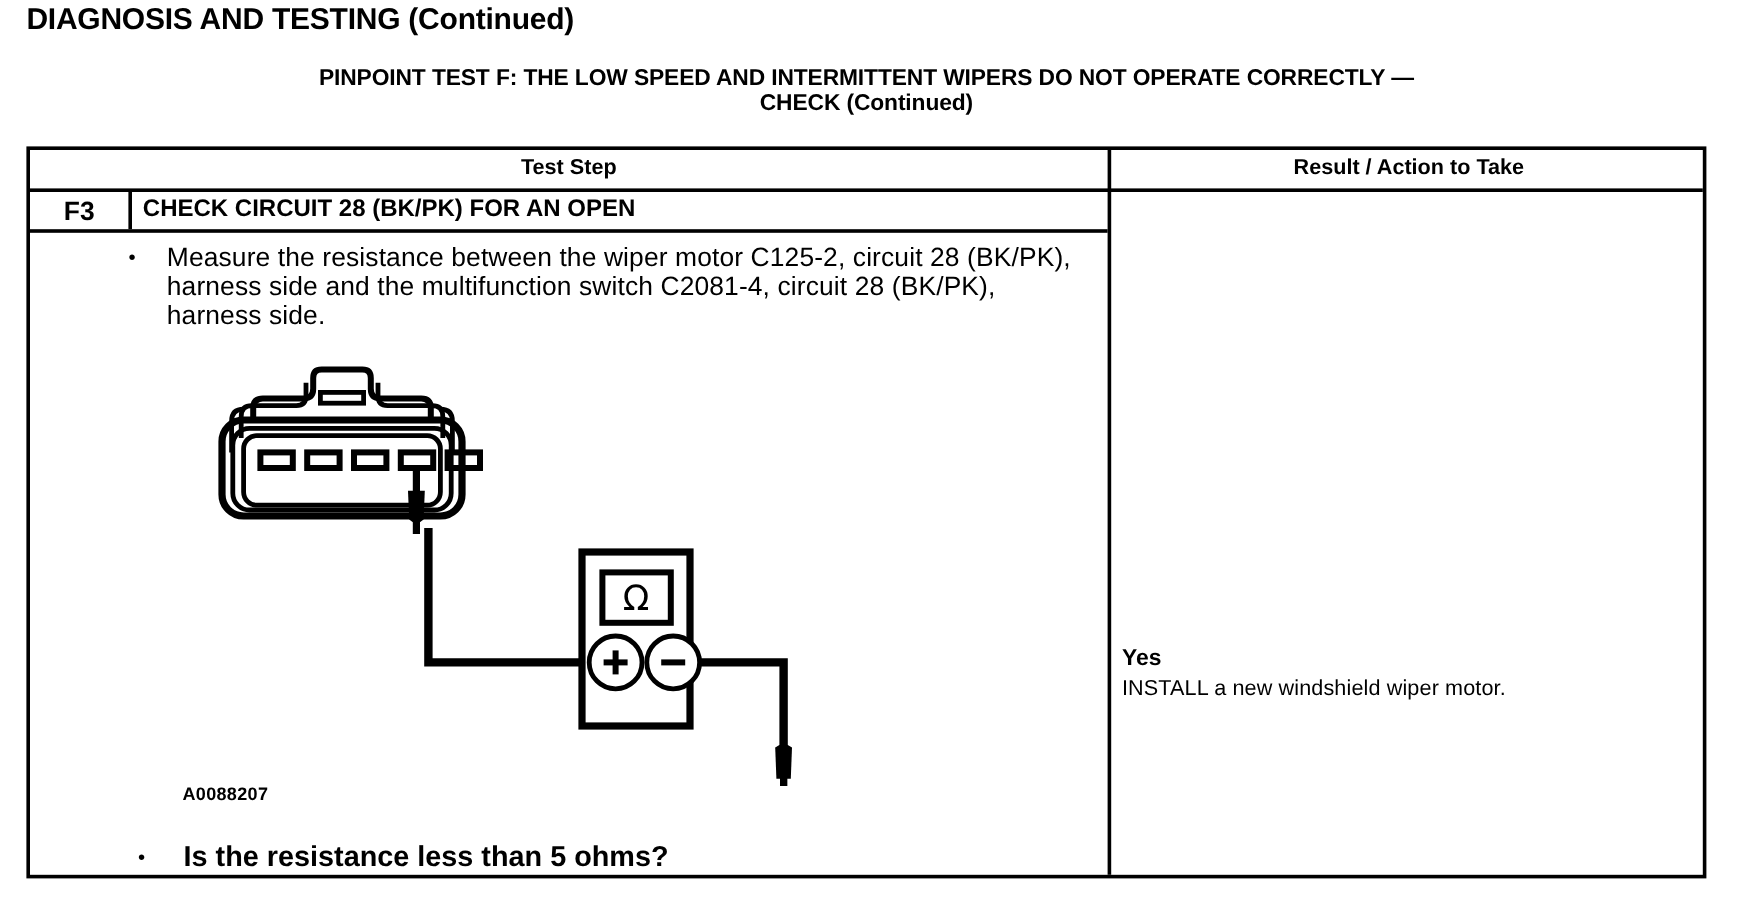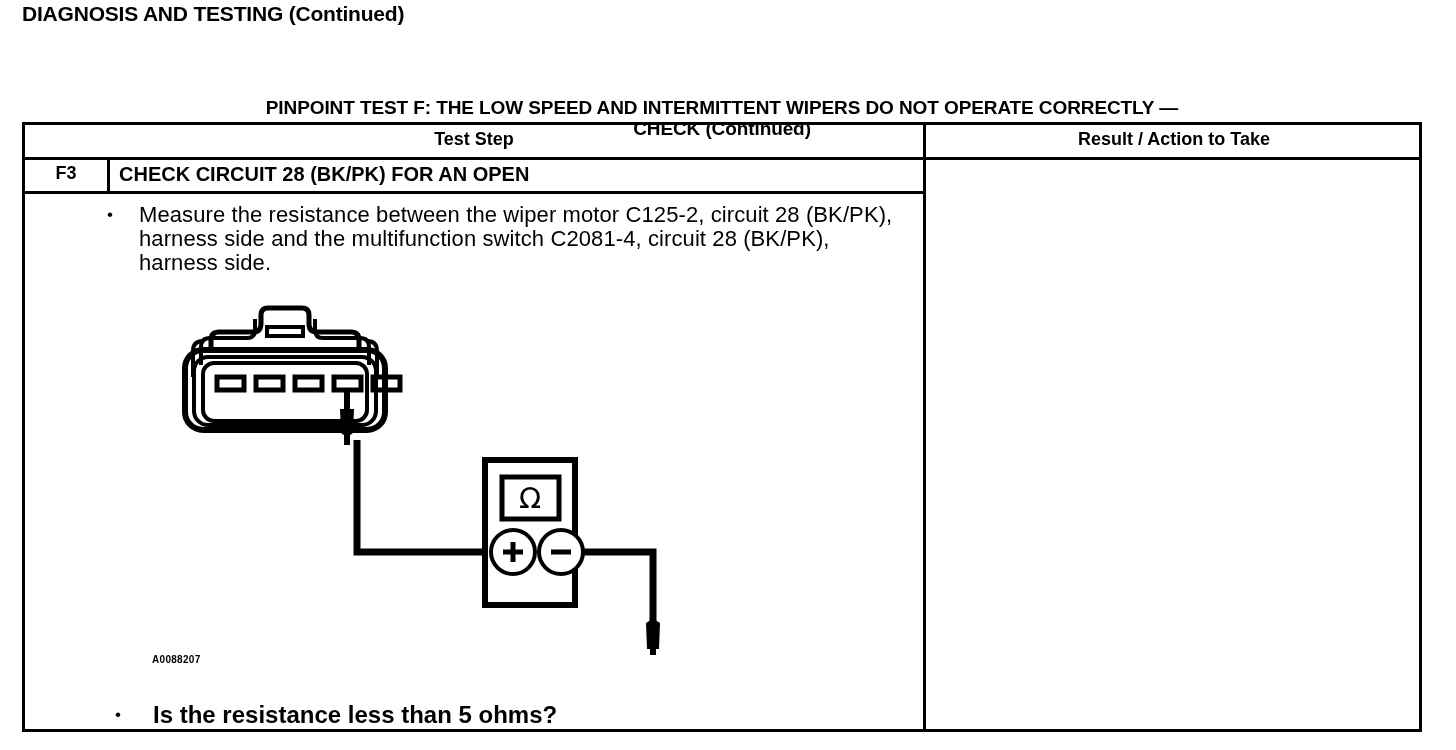--- a/index.html
+++ b/index.html
@@ -15,36 +15,35 @@
     font-family: "Liberation Sans", sans-serif;
     color: #000000;
     overflow: hidden;
   }
 
   
   .page-title {
     position: absolute;
     left: 22px;
     top: 2px;
-    font-size: 21px;
+    font-size: 25px;
     font-weight: bold;
     letter-spacing: -0.2px;
     white-space: nowrap;
   }
   .test-title {
     position: absolute;
     left: 22px;
     top: 55px;
     width: 1400px;
     text-align: center;
     font-size: 19px;
     font-weight: bold;
     line-height: 21px;
     letter-spacing: -0.1px;
-    margin-top: 42px;
   }
   .test-title .line2 { display: block; }
 
   
   .table {
     position: absolute;
     left: 22px;
     top: 122px;
     width: 1400px;
     height: 610px;
@@ -97,21 +96,21 @@
   }
   .col-head.left  { left: 0;     width: 898px; }
   .col-head.right { left: 901px; width: 496px; }
 
   .f3-label {
     position: absolute;
     left: 0;
     top: 38px;
     width: 82px;
     text-align: center;
-    font-size: 18px;
+    font-size: 22px;
     font-weight: bold;
   }
   .f3-title {
     position: absolute;
     left: 94px;
     top: 38px;
     font-size: 20px;
     font-weight: bold;
     white-space: nowrap;
   }
@@ -160,21 +159,21 @@
     font-weight: bold;
     line-height: 22px;
     white-space: nowrap;
   }
 
   
   .figure-id {
     position: absolute;
     left: 127px;
     top: 529px;
-    font-size: 10px;
+    font-size: 15px;
     font-weight: bold;
     letter-spacing: 0.3px;
   }
 
   
   .diagram {
     position: absolute;
     left: 150px;
     top: 180px;
     width: 620px;
@@ -336,17 +335,21 @@
     </svg>
   </div>
 
   <div class="figure-id">A0088207</div>
 
   <div class="question-row">
     <span class="bullet-dot">•</span>
     <span class="question-text">Is the resistance less than 5 ohms?</span>
   </div>
 
+  <div class="result-block yes">
+    <div class="result-key">Yes</div>
+    <div class="result-action">INSTALL a new windshield wiper motor.</div>
+  </div>
 
   <div class="result-block no">
   </div>
 
 </div>
 
 </body></html>

